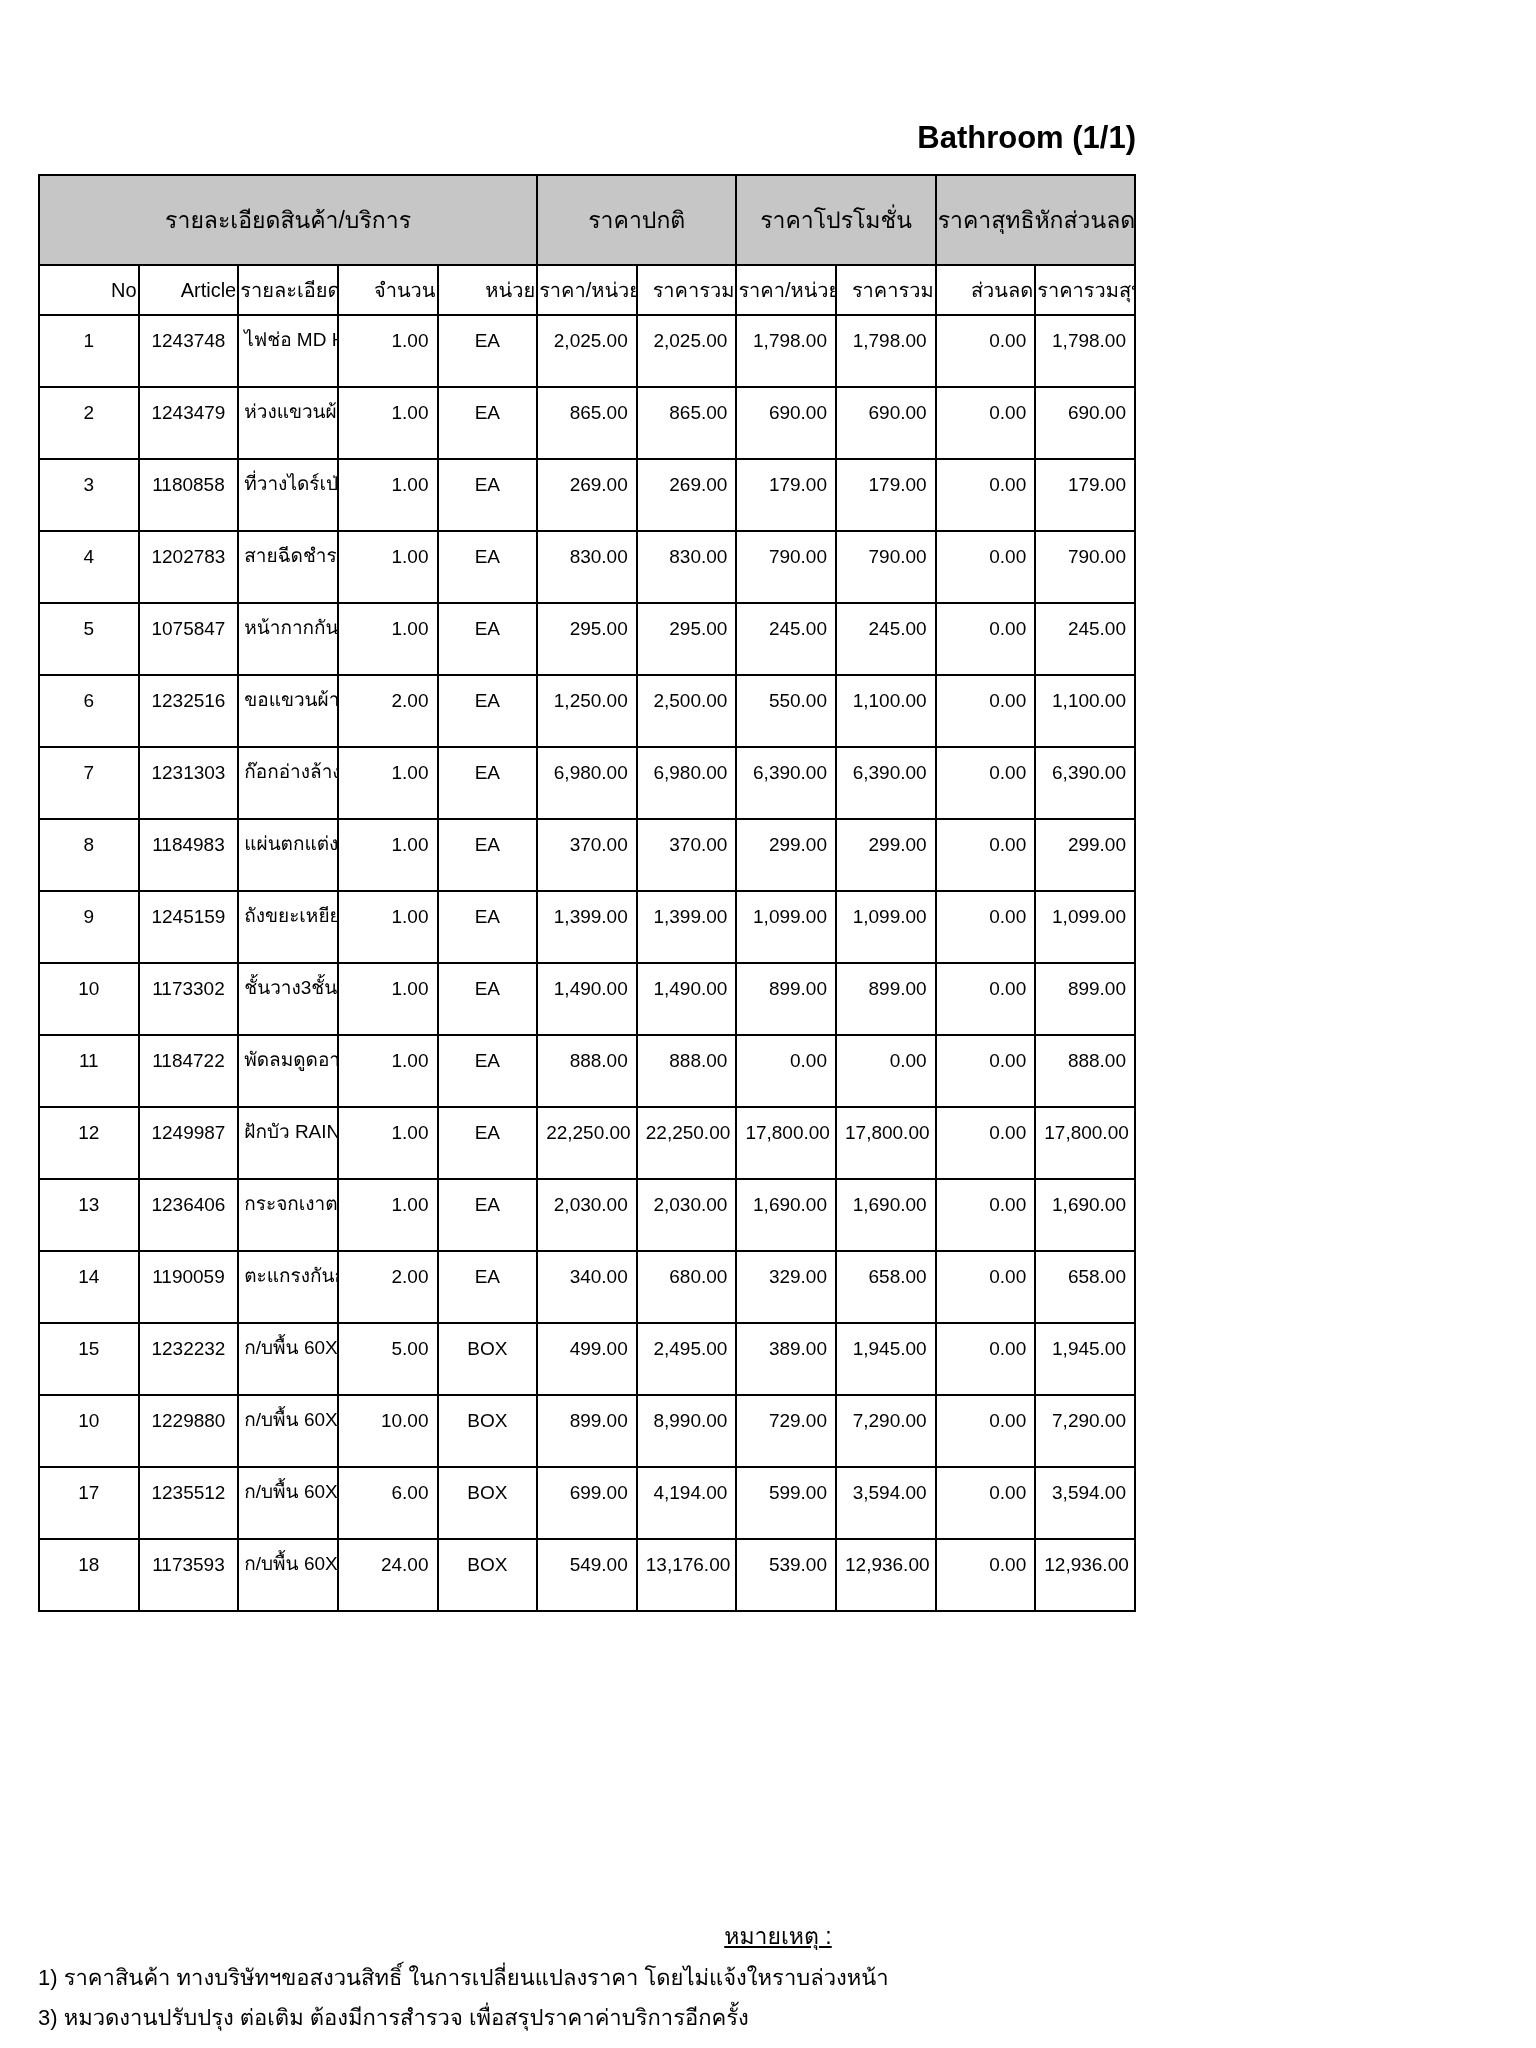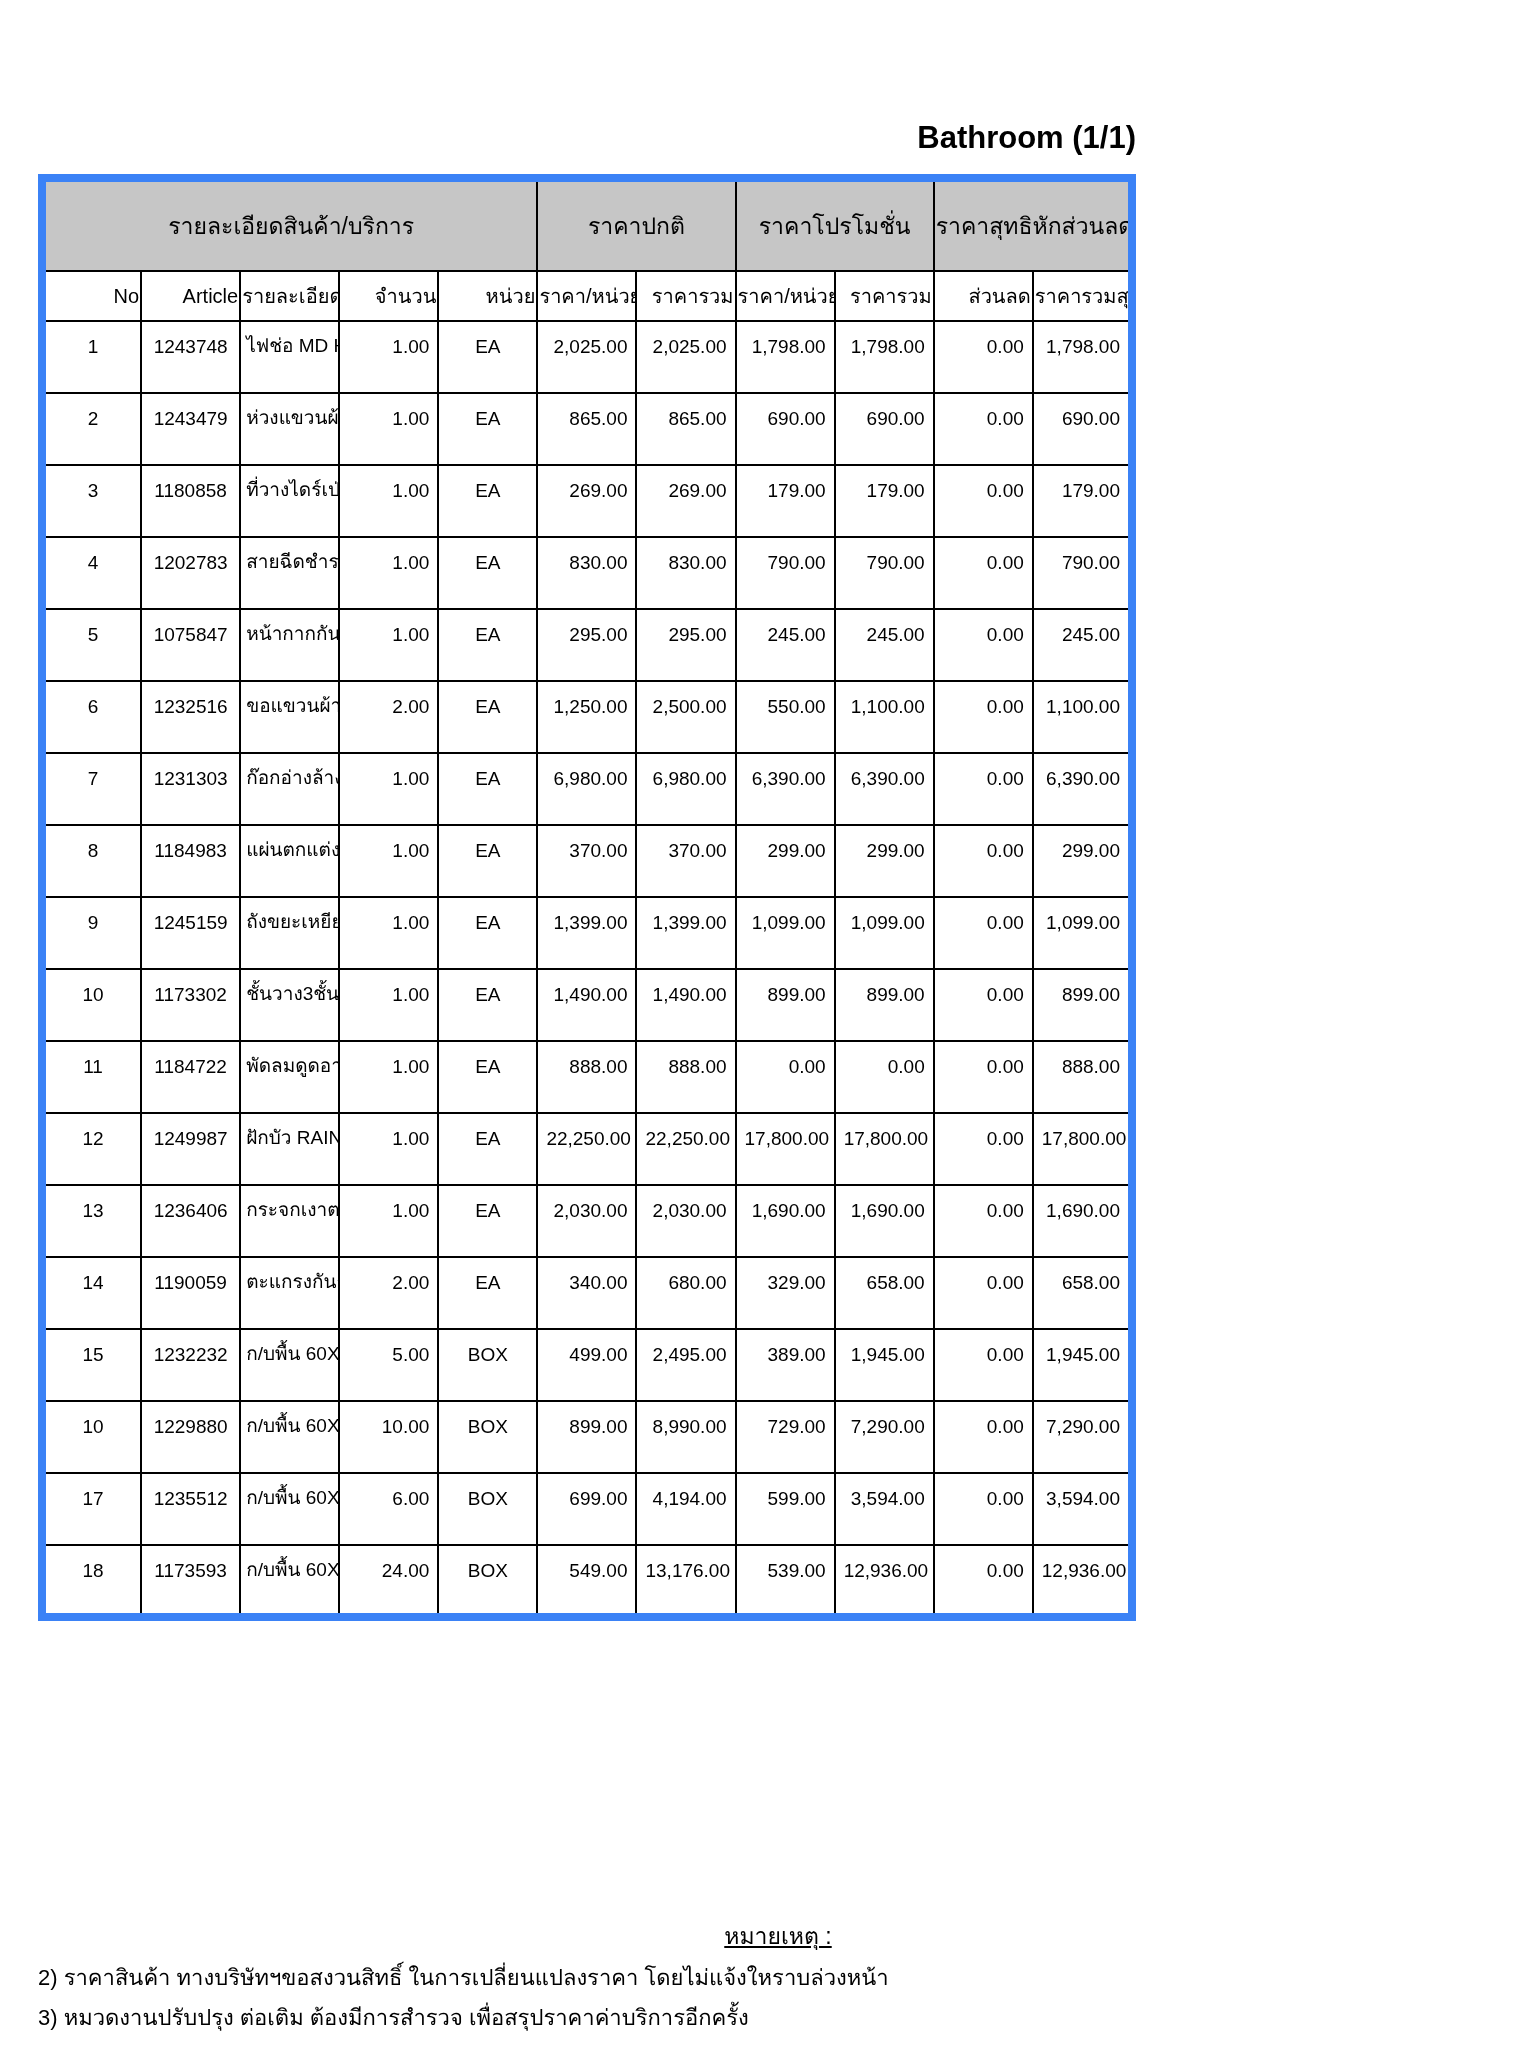--- a/index.html
+++ b/index.html
@@ -23,21 +23,21 @@
     font-weight: bold;
     letter-spacing: 0px;
   }
   .quote-table {
     position: absolute;
     left: 38px;
     top: 126px;
     width: 1098px;
     border-collapse: collapse;
     table-layout: fixed;
-    border: 8px solid #3b82f6;
+    border: 2px solid #3b82f6;
   }
   .quote-table th, .quote-table td {
     border: 2px solid #000;
     overflow: hidden;
     white-space: nowrap;
   }
   .group-th {
     background: #c6c6c6;
     height: 86px;
     font-size: 23px;
@@ -353,17 +353,17 @@
           <td class="cell col-promo_price_unit align-right">539.00</td>
           <td class="cell col-promo_price_total align-right">12,936.00</td>
           <td class="cell col-discount align-right">0.00</td>
           <td class="cell col-net_total align-right">12,936.00</td>
         </tr>
       </tbody>
   </table>
 
   <div class="notes">
     <div class="notes-heading">หมายเหตุ :</div>
-    <p class="note-line">2) ราคาสินค้า ทางบริษัทฯขอสงวนสิทธิ์ ในการเปลี่ยนแปลงราคา โดยไม่แจ้งใหราบล่วงหน้า</p>
+    <p class="note-line">1) ราคาสินค้า ทางบริษัทฯขอสงวนสิทธิ์ ในการเปลี่ยนแปลงราคา โดยไม่แจ้งใหราบล่วงหน้า</p>
     <p class="note-line">3) หมวดงานปรับปรุง ต่อเติม ต้องมีการสำรวจ เพื่อสรุปราคาค่าบริการอีกครั้ง</p>
   </div>
 
 </div>
 
 </body></html>

